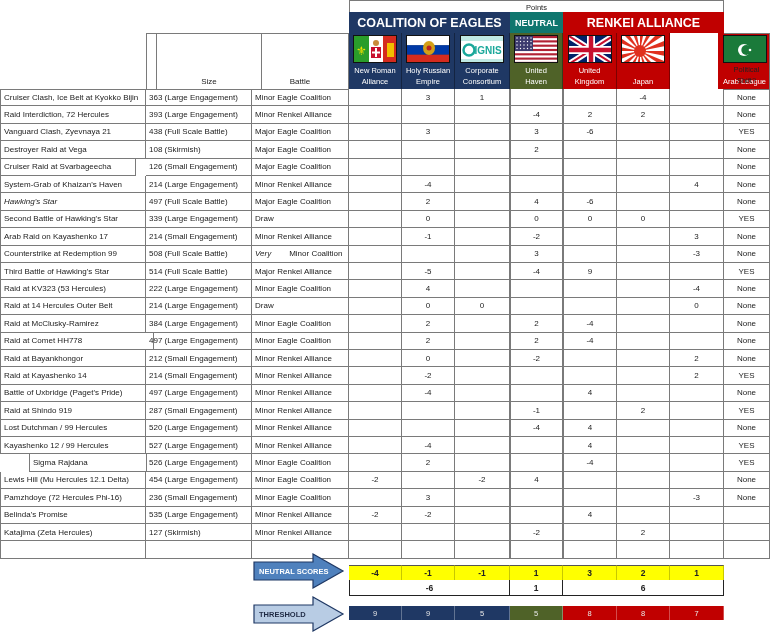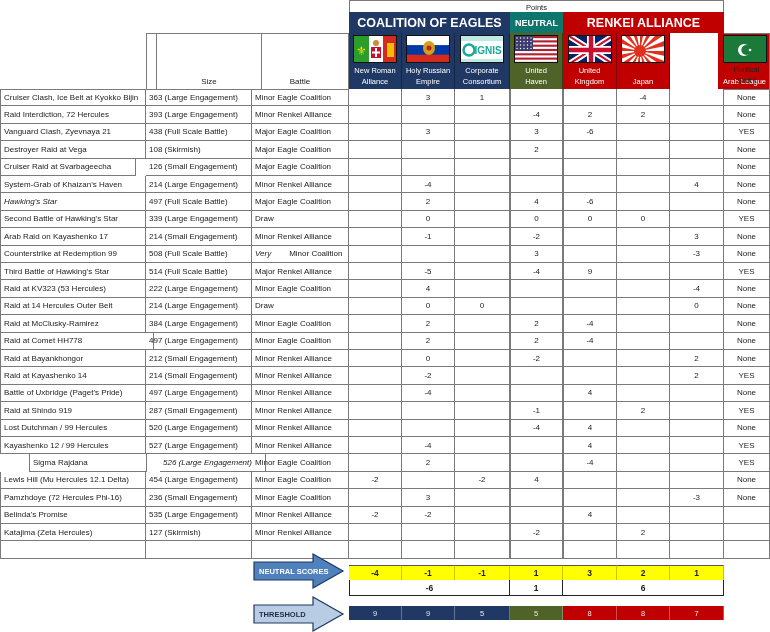--- a/index.html
+++ b/index.html
@@ -396,21 +396,21 @@
     <div class="cell c" style="left: 349px; top: 437px; width: 53px; height: 17.4px; border-left: none;"></div>
     <div class="cell c" style="left: 402px; top: 437px; width: 53px; height: 17.4px; border-left: none;">-4</div>
     <div class="cell c" style="left: 455px; top: 437px; width: 55px; height: 17.4px; border-left: none;"></div>
     <div class="cell c" style="left: 510px; top: 437px; width: 53px; height: 17.4px; border-left: 1px solid rgb(122, 122, 122);"></div>
     <div class="cell c" style="left: 563px; top: 437px; width: 54px; height: 17.4px; border-left: 1px solid rgb(122, 122, 122);">4</div>
     <div class="cell c" style="left: 617px; top: 437px; width: 53px; height: 17.4px; border-left: none;"></div>
     <div class="cell c" style="left: 670px; top: 437px; width: 54px; height: 17.4px; border-left: none;"></div>
     <div class="cell c" style="left: 724px; top: 437px; width: 46px; height: 17.4px;">YES</div>
     <div style="position: absolute; left: 0px; top: 454.4px; width: 770px; height: 17.4px;"></div>
     <div class="cell l" style="left: 0px; top: 454.4px; width: 118px; height: 17.4px; border-left: 1px solid rgb(122, 122, 122); border-top: none; margin-left: 29px;">Sigma Rajdana</div>
-    <div class="cell l" style="left: 160px; top: 454.4px; width: 106px; height: 17.4px; border-top: none; font-style: italic;">526 (Large Engagement)</div>
+    <div class="cell l" style="left: 146px; top: 454.4px; width: 106px; height: 17.4px; border-top: none;">526 (Large Engagement)</div>
     <div class="cell l" style="left: 252px; top: 454.4px; width: 97px; height: 17.4px; border-top: none;">Minor Eagle Coalition</div>
     <div class="cell c" style="left: 349px; top: 454.4px; width: 53px; height: 17.4px; border-left: none;"></div>
     <div class="cell c" style="left: 402px; top: 454.4px; width: 53px; height: 17.4px; border-left: none;">2</div>
     <div class="cell c" style="left: 455px; top: 454.4px; width: 55px; height: 17.4px; border-left: none;"></div>
     <div class="cell c" style="left: 510px; top: 454.4px; width: 53px; height: 17.4px; border-left: 1px solid rgb(122, 122, 122);"></div>
     <div class="cell c" style="left: 563px; top: 454.4px; width: 54px; height: 17.4px; border-left: 1px solid rgb(122, 122, 122);">-4</div>
     <div class="cell c" style="left: 617px; top: 454.4px; width: 53px; height: 17.4px; border-left: none;"></div>
     <div class="cell c" style="left: 670px; top: 454.4px; width: 54px; height: 17.4px; border-left: none;"></div>
     <div class="cell c" style="left: 724px; top: 454.4px; width: 46px; height: 17.4px;">YES</div>
     <div style="position: absolute; left: 0px; top: 471.8px; width: 770px; height: 17.4px;"></div>

